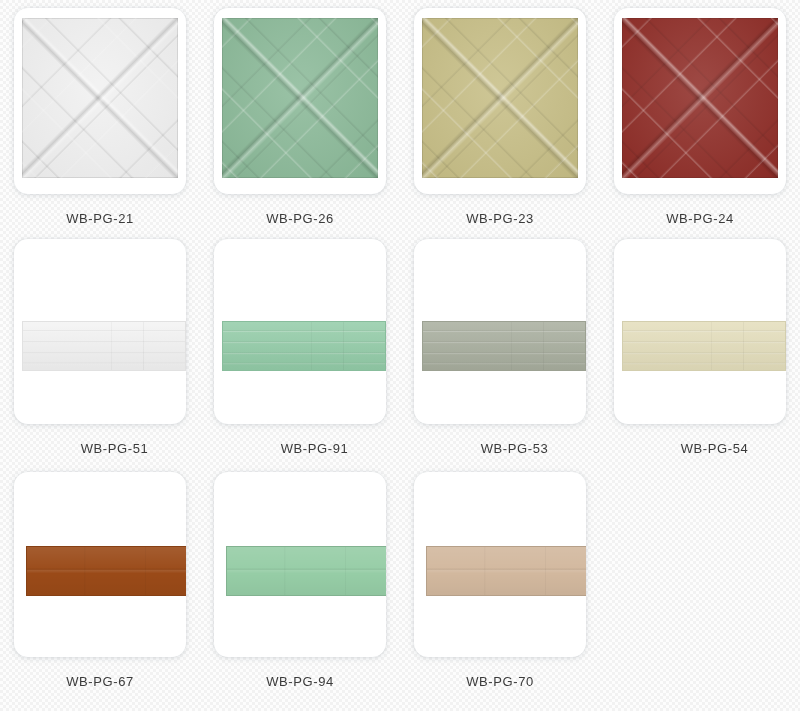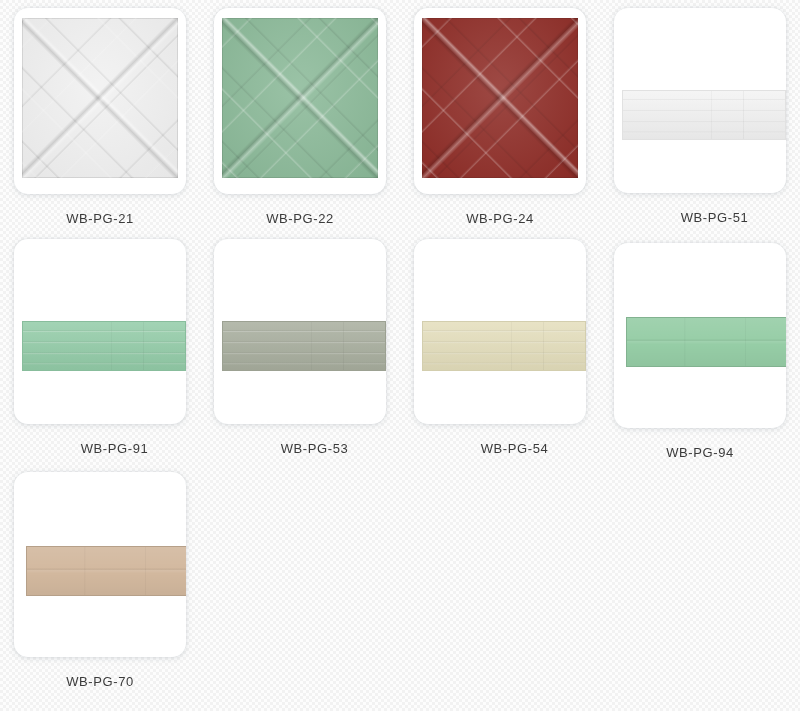--- a/index.html
+++ b/index.html
@@ -188,21 +188,29 @@
         </div>
       </div>
       <div class="label">WB-PG-21</div>
     </div>
     <div class="cell r1">
       <div class="card">
         <div class="emboss-wrap">
           <div class="emboss" style="--c: #87b795;"></div>
         </div>
       </div>
-      <div class="label">WB-PG-22</div>
+      <div class="label">WB-PG-26</div>
+    </div>
+    <div class="cell r1">
+      <div class="card">
+        <div class="emboss-wrap">
+          <div class="emboss" style="--c: #c5bc82;"></div>
+        </div>
+      </div>
+      <div class="label">WB-PG-23</div>
     </div>
     <div class="cell r1">
       <div class="card">
         <div class="emboss-wrap">
           <div class="emboss" style="--c: #8b2620;"></div>
         </div>
       </div>
       <div class="label">WB-PG-24</div>
     </div>
     <div class="cell r2">
@@ -224,20 +232,26 @@
       <div class="label">WB-PG-53</div>
     </div>
     <div class="cell r2">
       <div class="card">
         <div class="strip2" style="--c: #e4debc;"></div>
       </div>
       <div class="label">WB-PG-54</div>
     </div>
     <div class="cell r3">
       <div class="card">
+        <div class="strip3" style="--c: #9a4a18;"></div>
+      </div>
+      <div class="label">WB-PG-67</div>
+    </div>
+    <div class="cell r3">
+      <div class="card">
         <div class="strip3" style="--c: #96cda6;"></div>
       </div>
       <div class="label">WB-PG-94</div>
     </div>
     <div class="cell r3">
       <div class="card">
         <div class="strip3" style="--c: #d2b89e;"></div>
       </div>
       <div class="label">WB-PG-70</div>
     </div>

